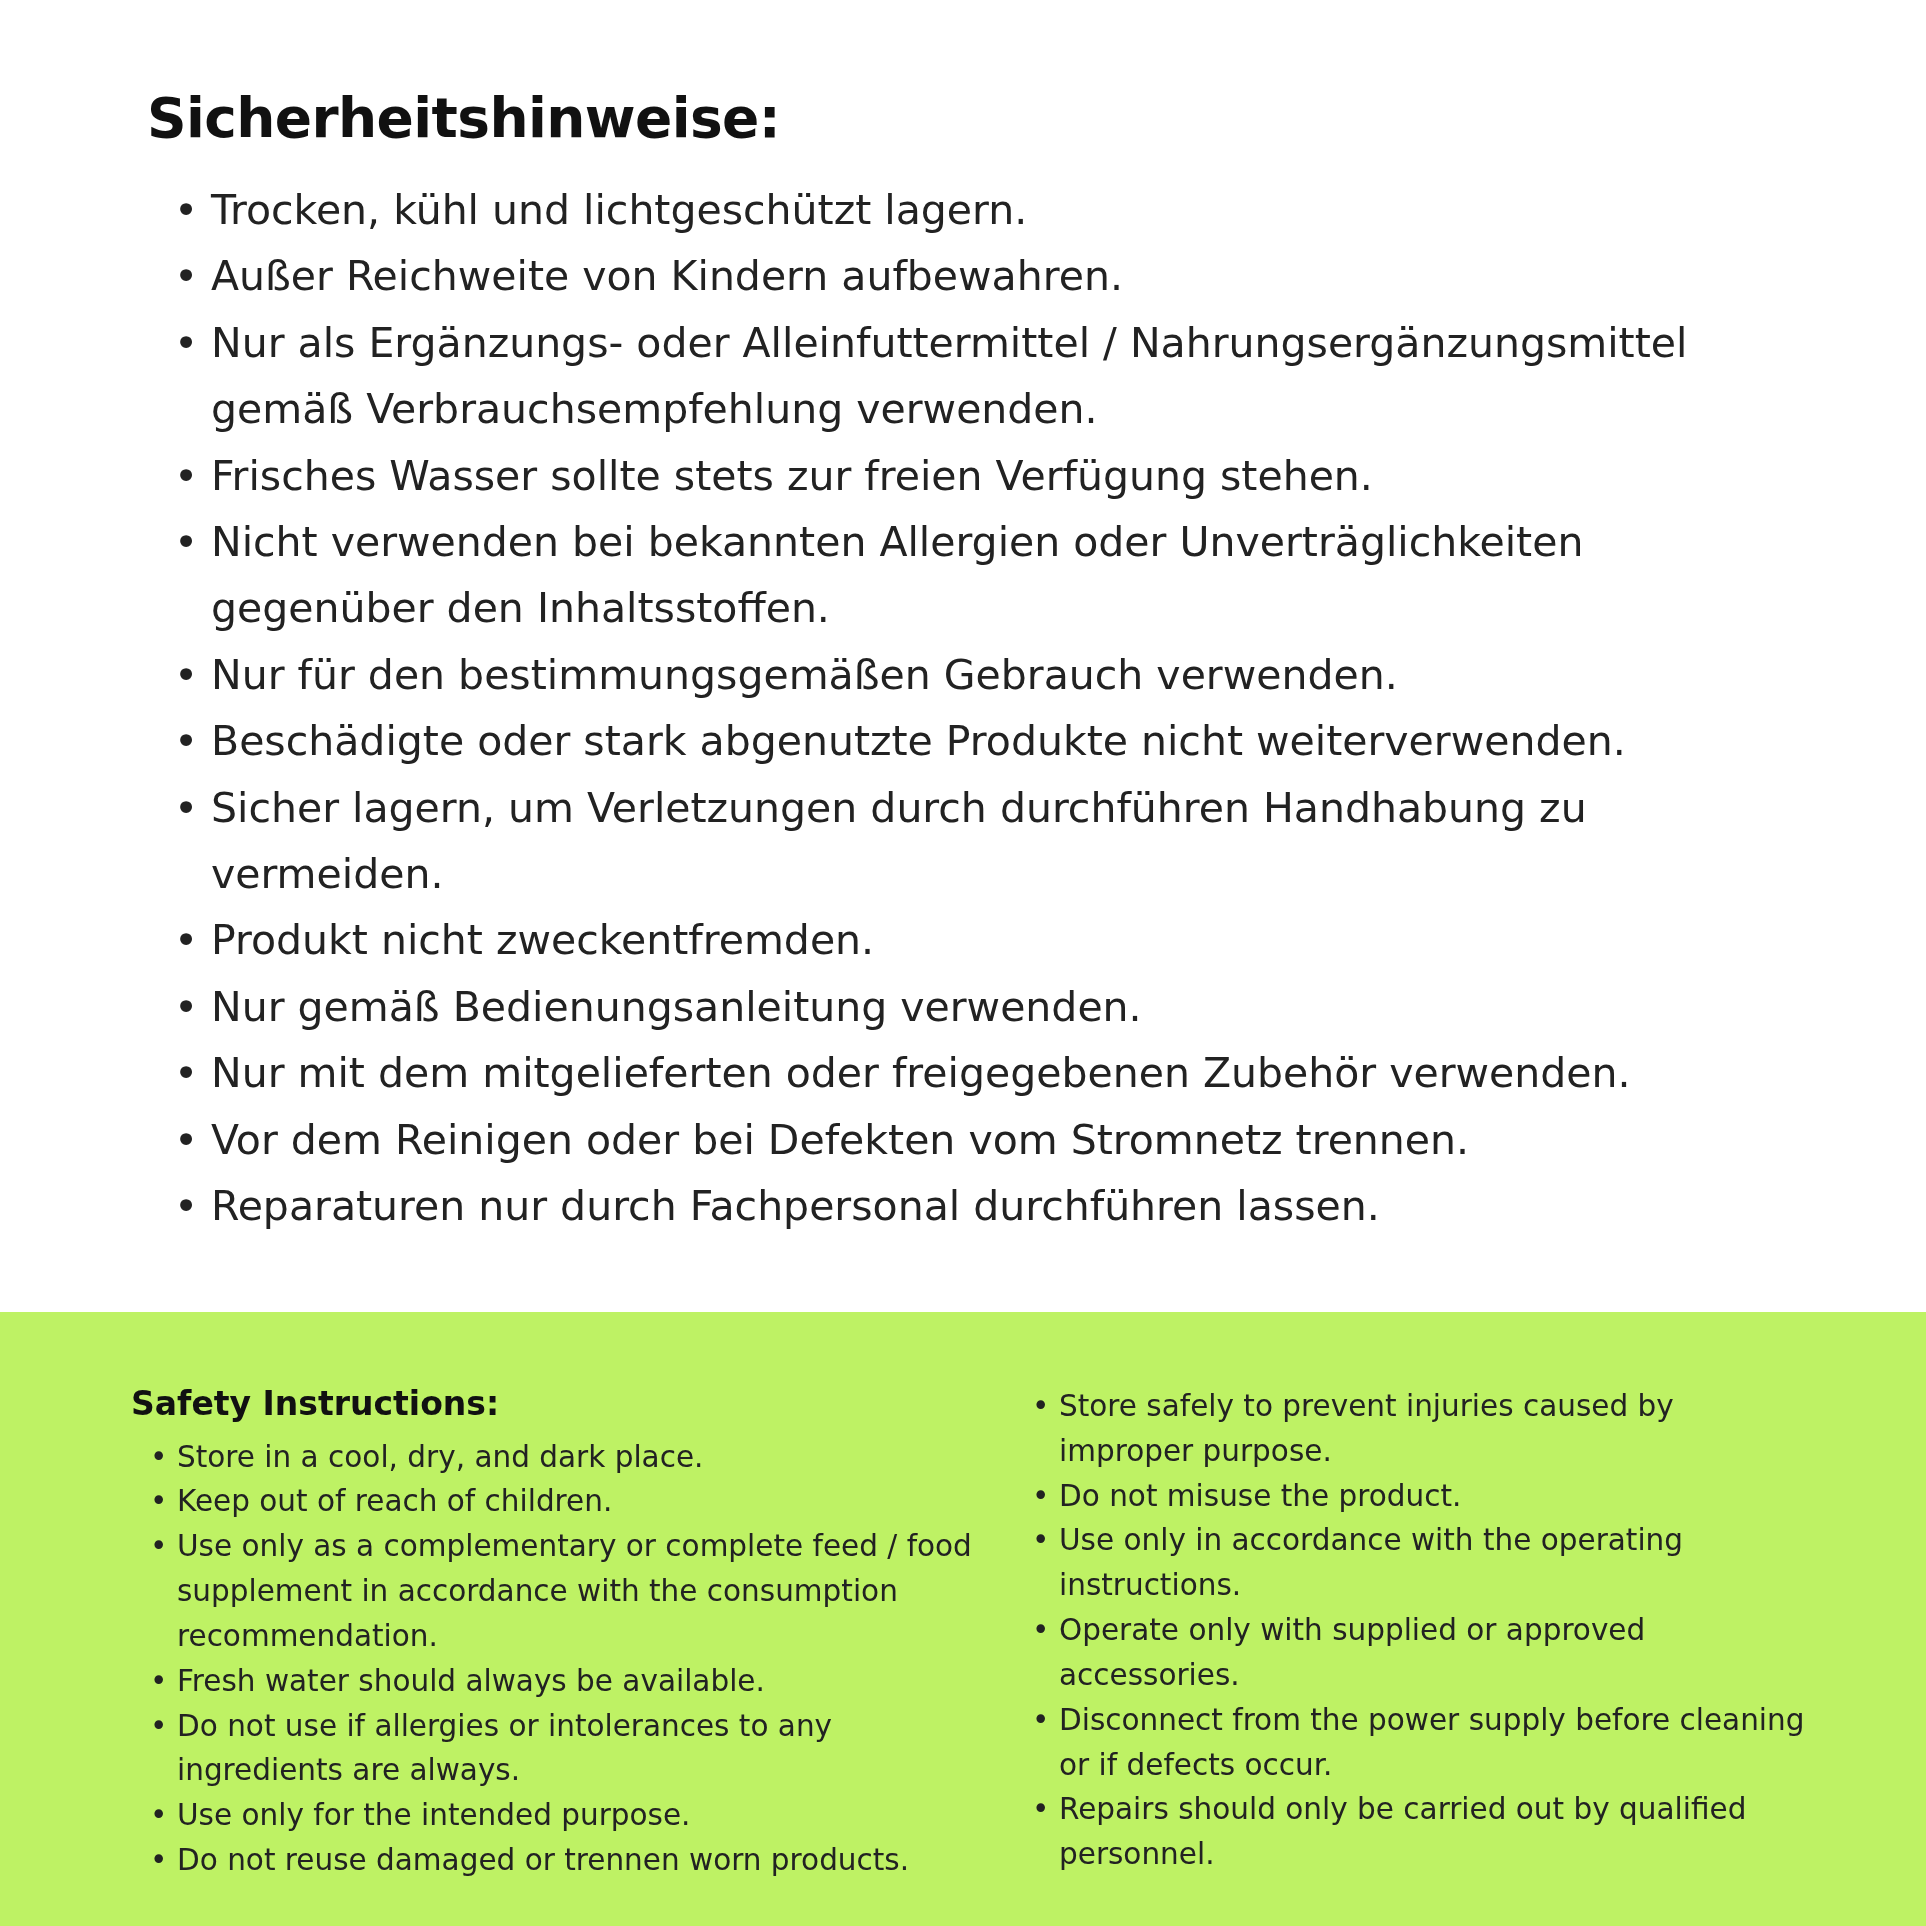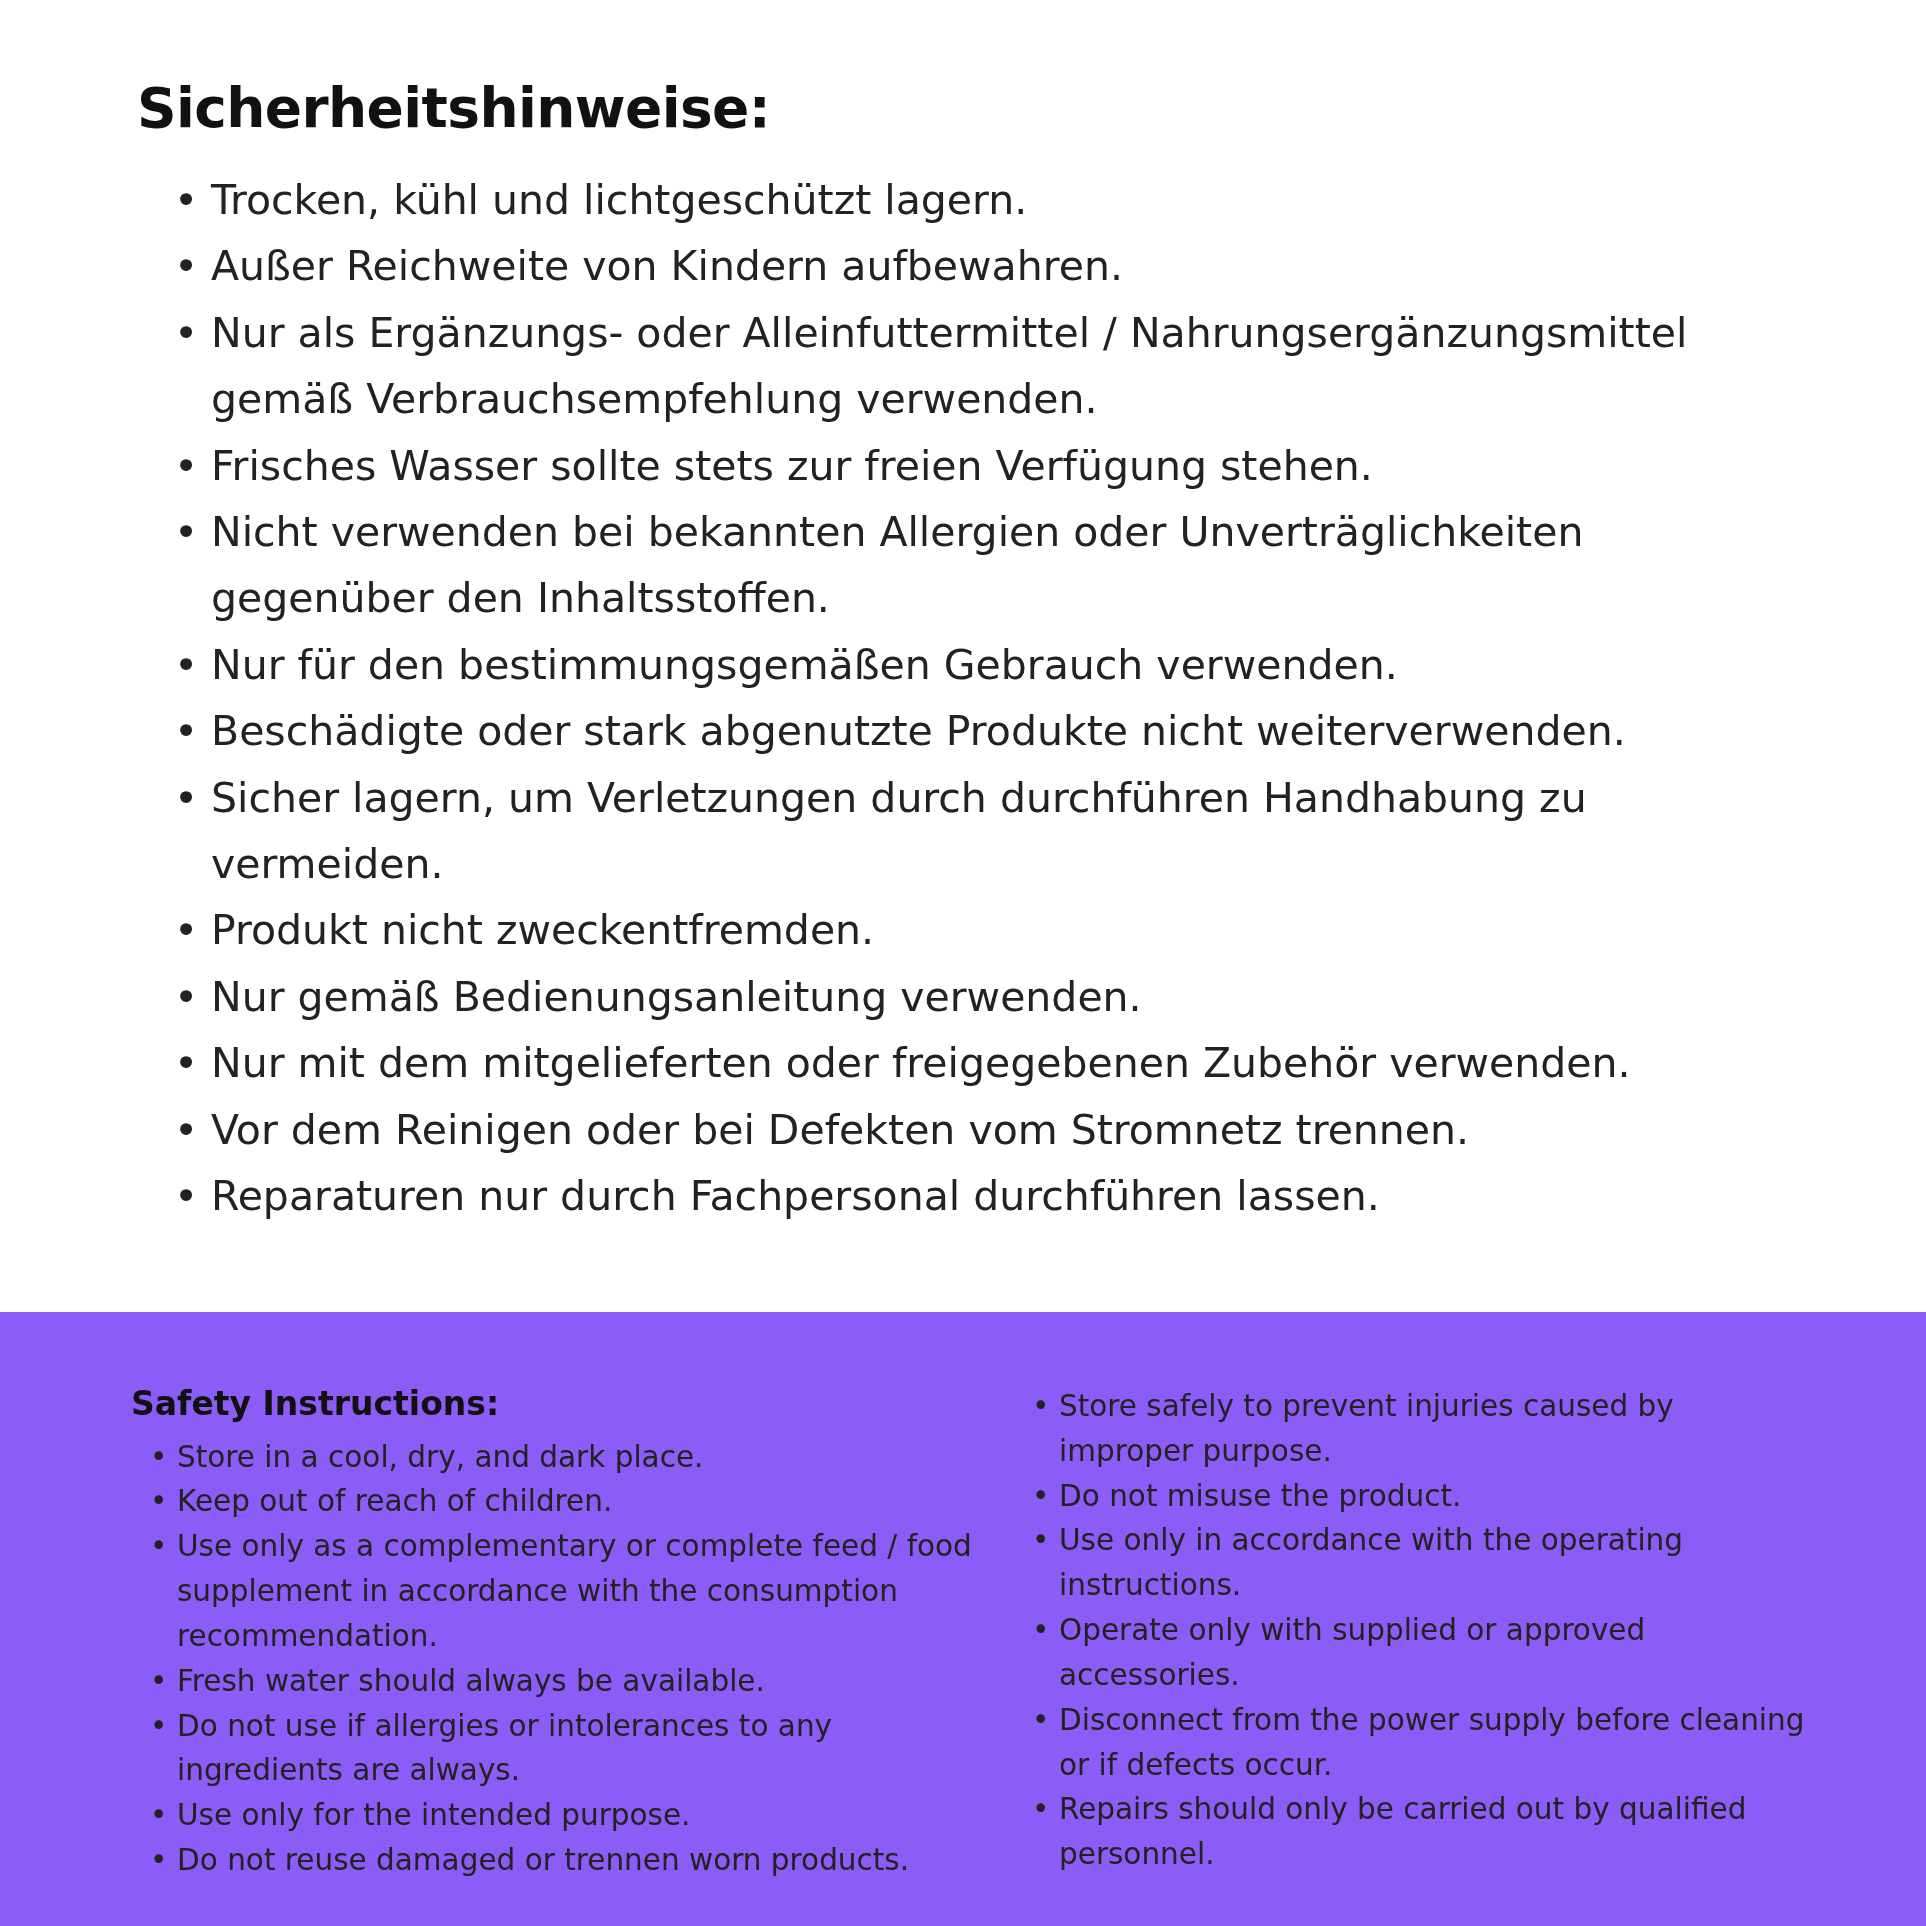--- a/index.html
+++ b/index.html
@@ -22,21 +22,21 @@
   }
 
   
   .de-section {
     box-sizing: border-box;
     height: 1312px;
     padding: 76px 116px 0 137px;
     background: #ffffff;
   }
   .de-heading {
-    margin: 0;
+    margin: 10px;
     font-size: 55px;
     font-weight: 700;
     color: #111111;
     letter-spacing: -0.6px;
   }
   .de-list {
     list-style: none;
     margin: 27px 0 0 0;
     padding: 0 0 0 37px;
     max-width: 1644px;
@@ -53,21 +53,21 @@
     text-align: left;
   }
   .de-list .txt {
     flex: 1 1 auto;
   }
 
   
   .en-section {
     box-sizing: border-box;
     height: 614px;
-    background: #8b5cf6;
+    background: #bef264;
     padding: 72px 83px 0 131px;
     display: grid;
     grid-template-columns: 901px 1fr;
     column-gap: 0;
   }
   .en-heading {
     margin: 0 0 11.6px 0;
     font-size: 33px;
     font-weight: 700;
     color: #111111;

